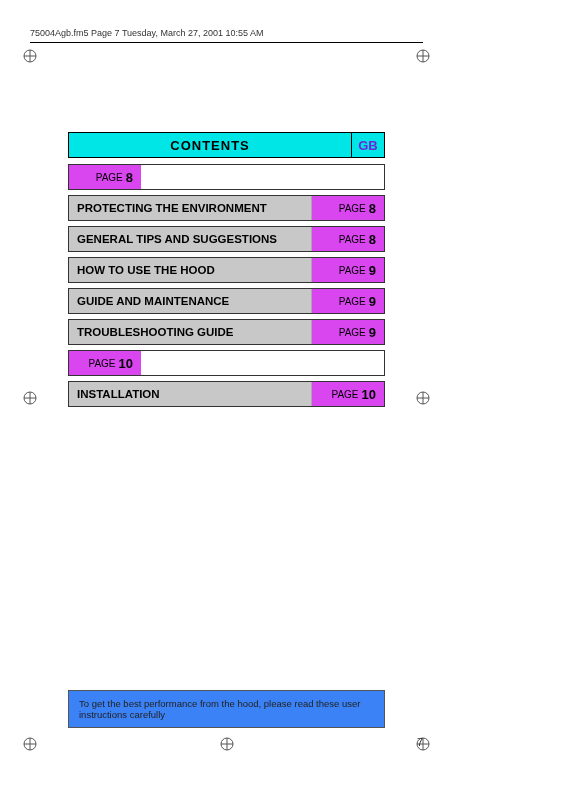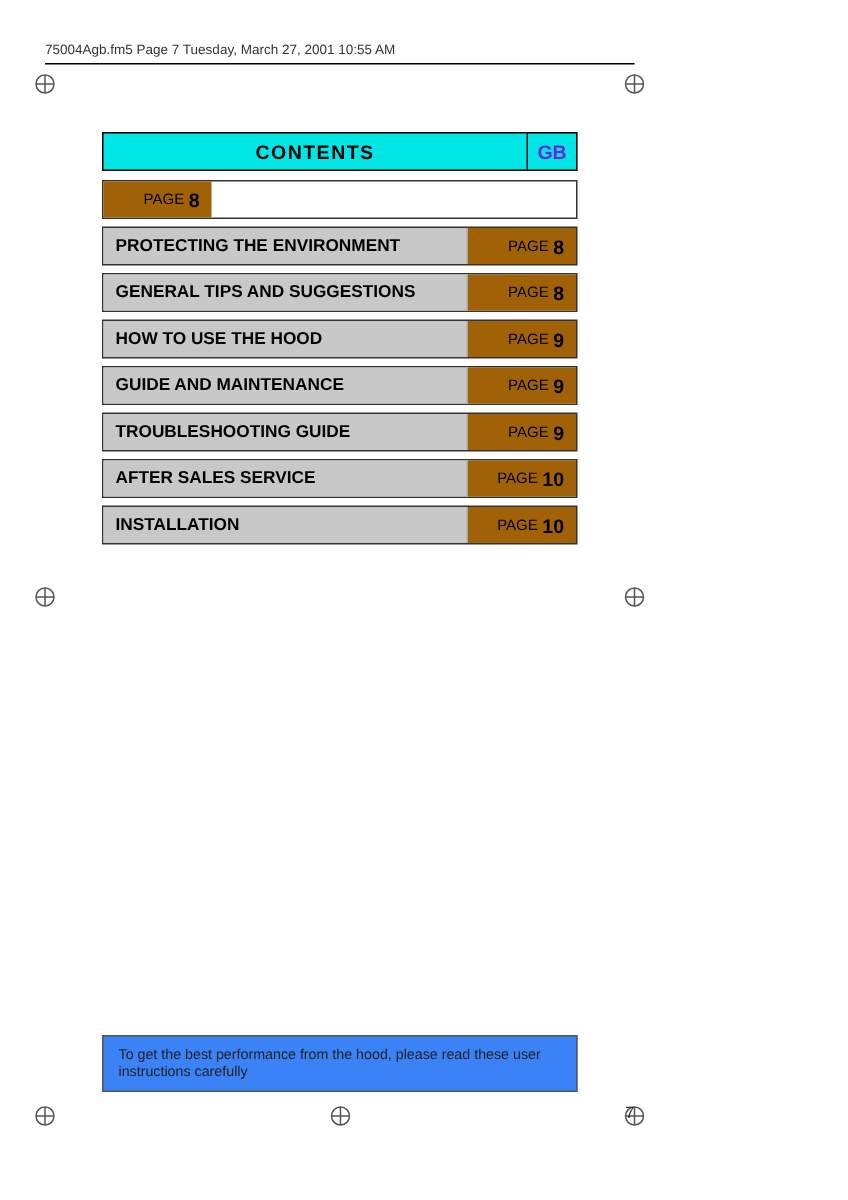--- a/index.html
+++ b/index.html
@@ -58,20 +58,21 @@
       left: 68px;
       right: 68px;
     }
 
     
     .contents-header {
       display: flex;
       align-items: stretch;
       margin-bottom: 6px;
       height: 26px;
+      margin-top: 44px;
     }
     .contents-title {
       background: #00e5e5;
       flex: 1;
       display: flex;
       align-items: center;
       justify-content: center;
       font-size: 13px;
       font-weight: bold;
       color: #000;
@@ -104,21 +105,21 @@
       background: #c8c8c8;
       display: flex;
       align-items: center;
       padding-left: 8px;
       font-size: 11.5px;
       font-weight: bold;
       color: #000;
       border-right: 1px solid #aaa;
     }
     .toc-row-page {
-      background: #a16207;
+      background: #d946ef;
       width: 72px;
       display: flex;
       align-items: center;
       justify-content: flex-end;
       padding-right: 8px;
       font-size: 11.5px;
       color: #000;
     }
     .toc-row-page .page-label {
       font-size: 10px;
@@ -267,21 +268,20 @@
           </div>
         </div>
         <div class="toc-row">
           <div class="toc-row-title">TROUBLESHOOTING GUIDE</div>
           <div class="toc-row-page">
             <span class="page-label">PAGE</span>
             <span class="page-num">9</span>
           </div>
         </div>
         <div class="toc-row">
-          <div class="toc-row-title">AFTER SALES SERVICE</div>
           <div class="toc-row-page">
             <span class="page-label">PAGE</span>
             <span class="page-num">10</span>
           </div>
         </div>
         <div class="toc-row">
           <div class="toc-row-title">INSTALLATION</div>
           <div class="toc-row-page">
             <span class="page-label">PAGE</span>
             <span class="page-num">10</span>

